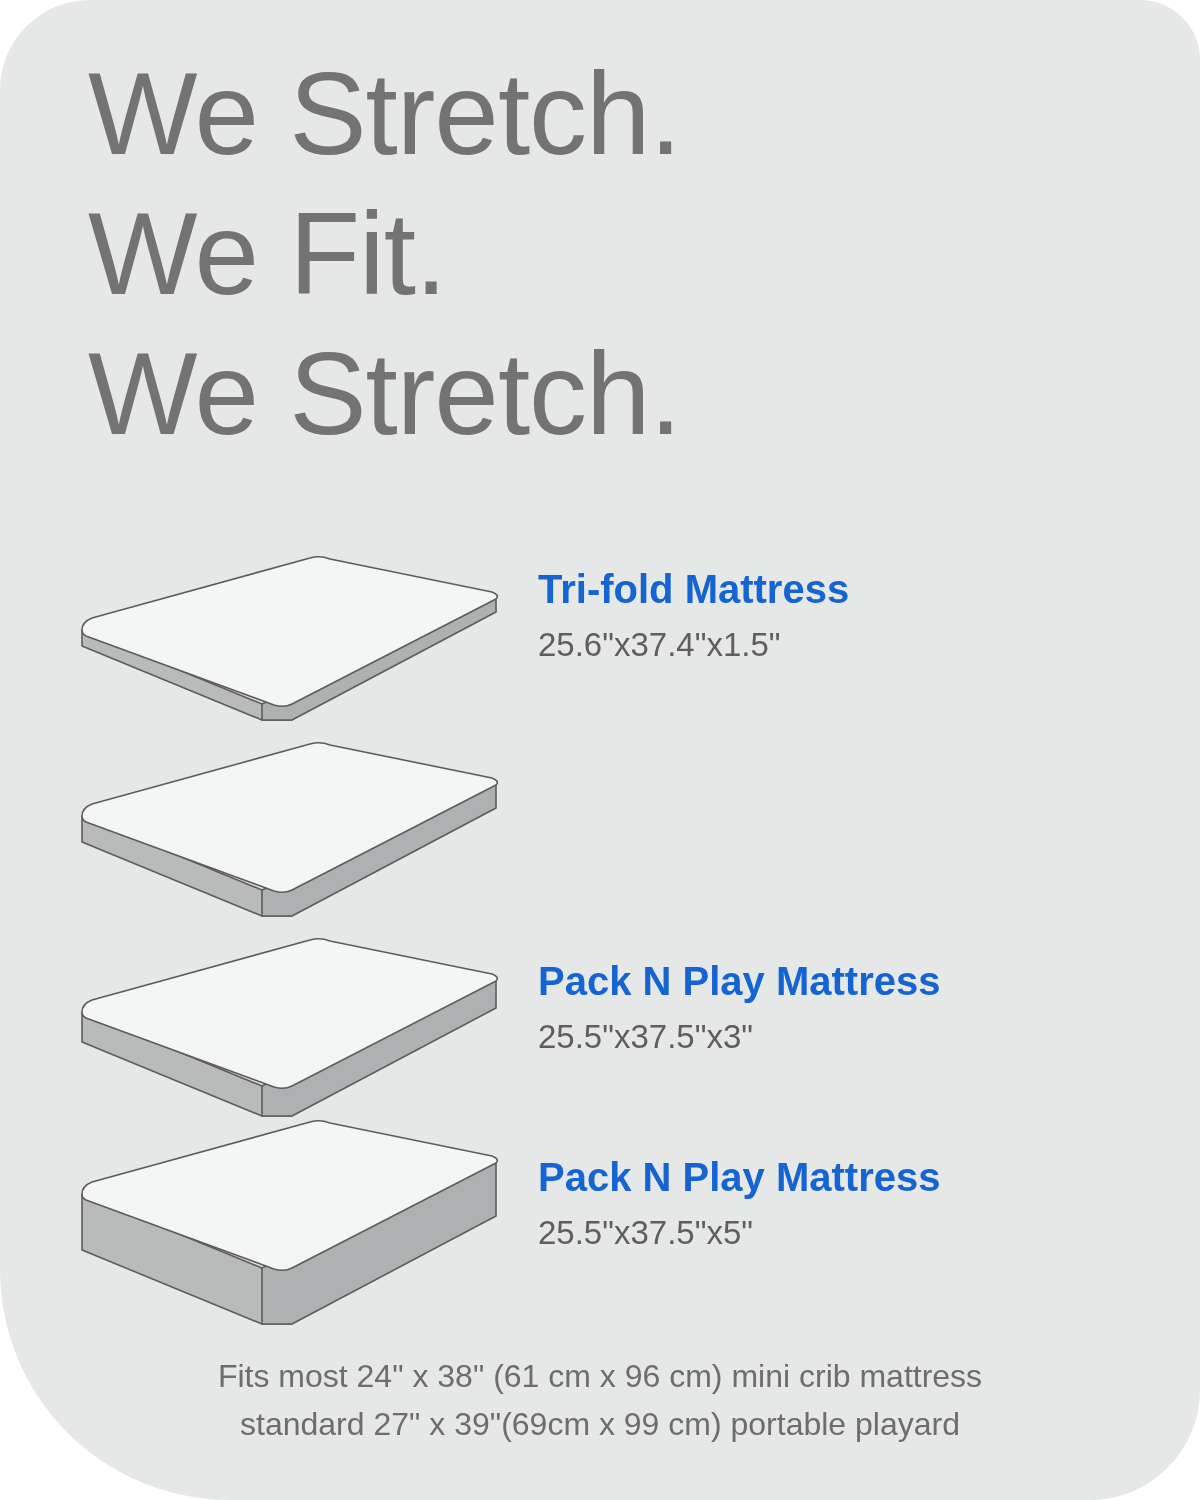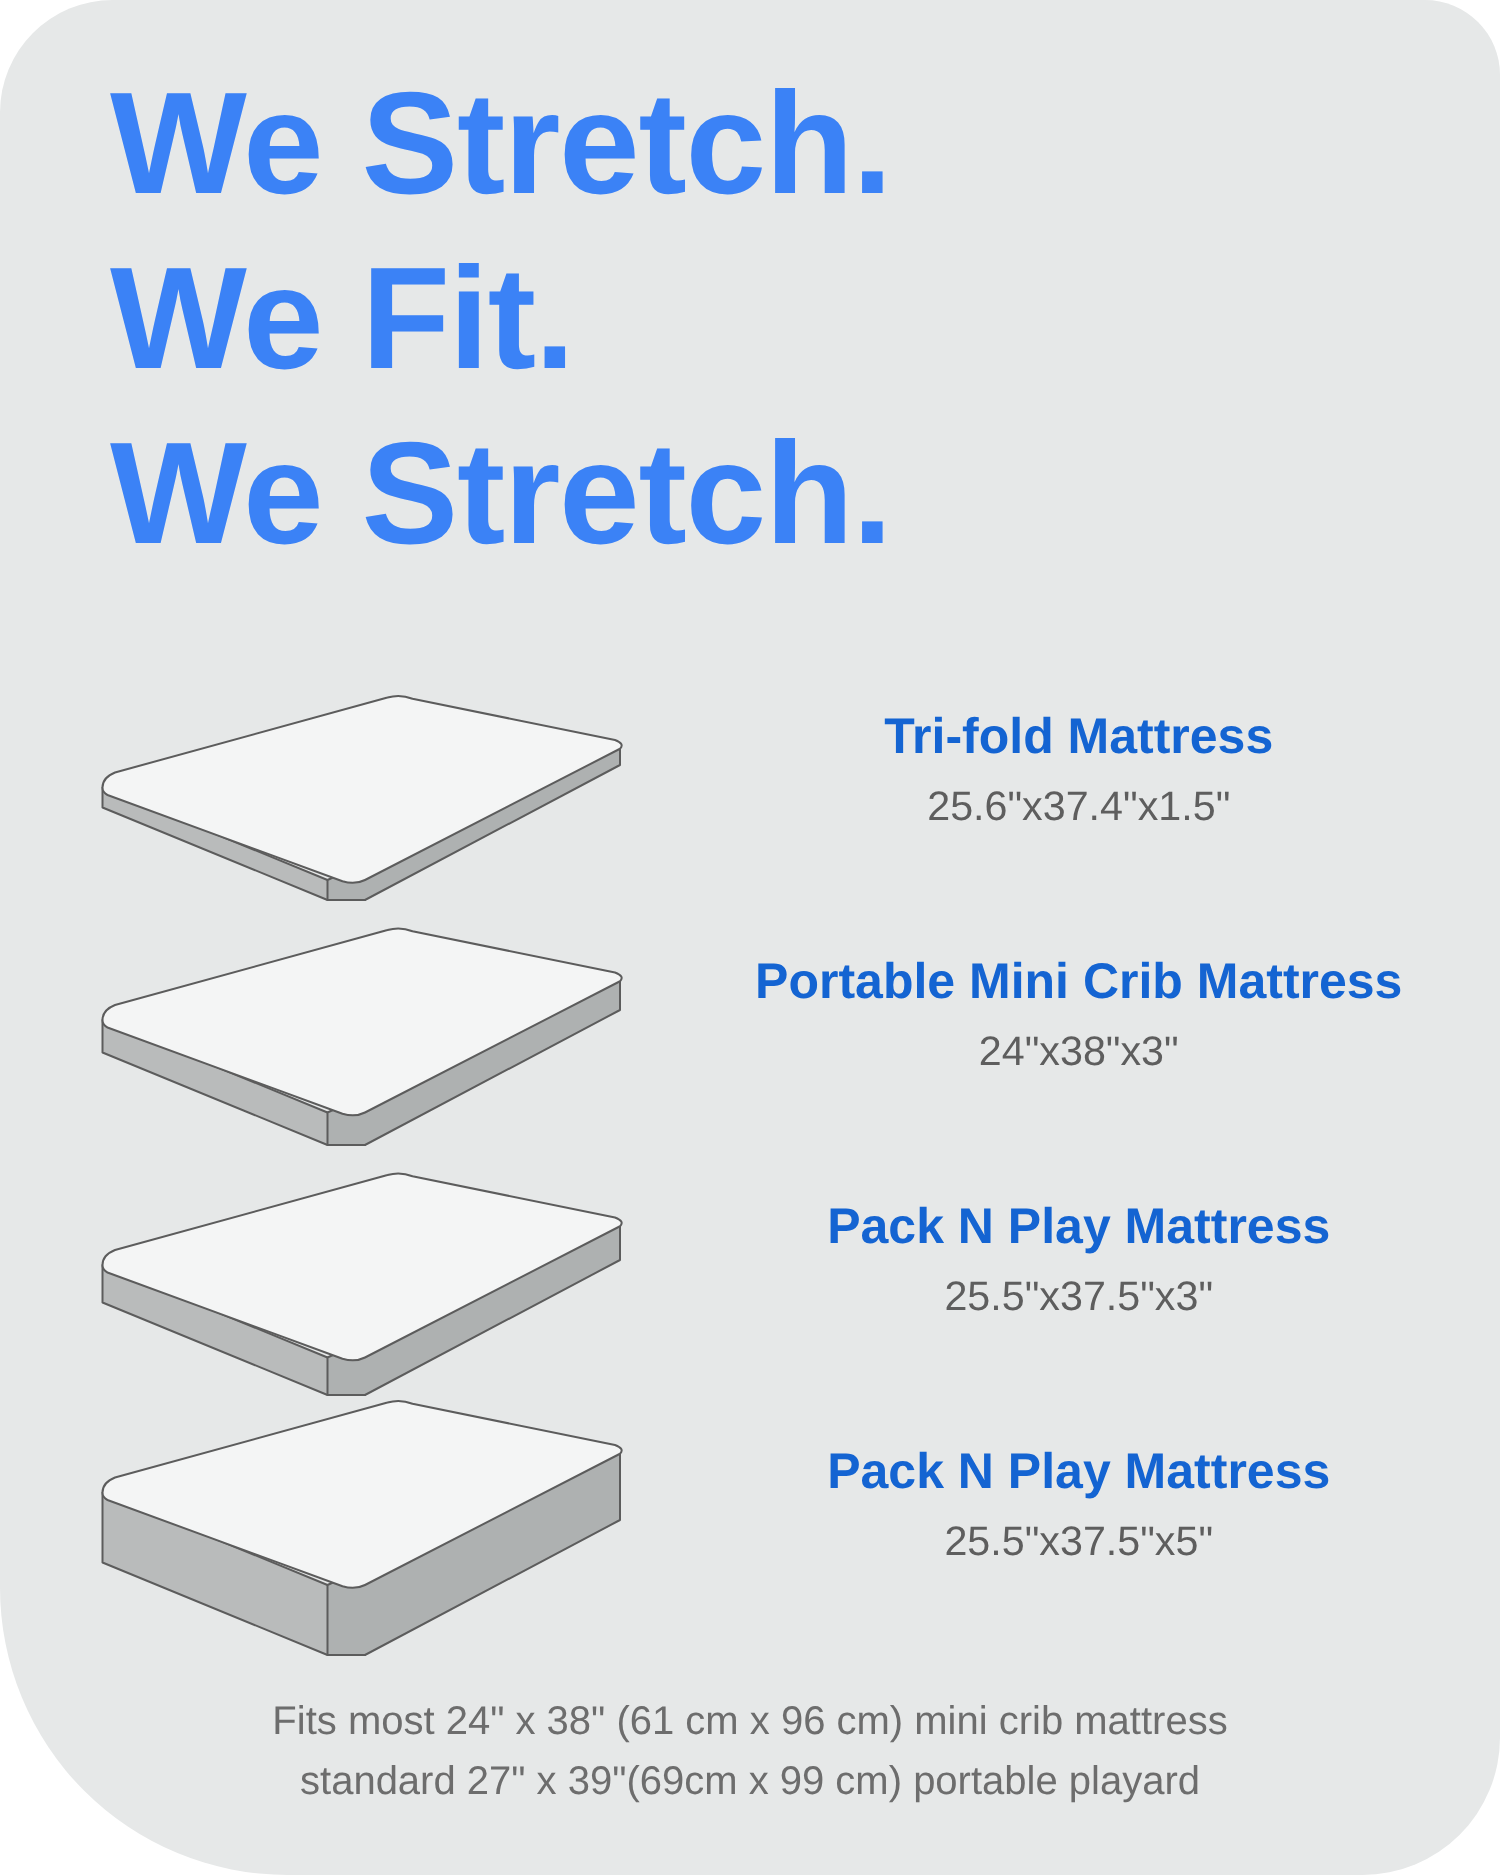--- a/index.html
+++ b/index.html
@@ -39,22 +39,22 @@
   .headline {
     position: absolute;
     left: 88px;
     top: 44px;
     width: 1000px;
   }
   .headline-line {
     display: block;
     font-size: 116px;
     line-height: 140px;
-    font-weight: bold;
-    color: #3b82f6;
+    font-weight: normal;
+    color: #737373;
     letter-spacing: -1px;
     white-space: nowrap;
   }
 
   
   .rows {
     position: absolute;
     left: 0;
     top: 524px;
     width: 1200px;
@@ -76,21 +76,20 @@
     width: 460px;
     height: 200px;
     overflow: visible;
   }
   .row-text {
     position: absolute;
     left: 538px;
     top: 0;
     width: 650px;
     height: 200px;
-    text-align: center;
   }
   .product-title {
     font-size: 40px;
     font-weight: bold;
     color: #1464d2;
     line-height: 46px;
     white-space: nowrap;
   }
   .product-dims {
     margin-top: 14px;
@@ -159,24 +158,20 @@
     </div>
 
     <div class="row row-2">
       <div class="row-art">
         <svg viewBox="0 0 460 200" xmlns="http://www.w3.org/2000/svg">
           <path d="M 20 78 L 20 104 L 200 178 L 230 178 L 230 152 L 200 152 Z" fill="#b9bbbb" stroke="#5c5c5c" stroke-width="1.6" stroke-linejoin="round"></path>
           <path d="M 200 152 L 200 178 L 230 178 L 434 70 L 434 44 Z" fill="#aeb1b1" stroke="#5c5c5c" stroke-width="1.6" stroke-linejoin="round"></path>
           <path d="M 20 78 Q 20 70 30 66 L 248 6 Q 258 3 268 7 L 430 40 Q 438 43 434 47 L 230 152 Q 222 156 212 153 L 24 84 Q 20 82 20 78 Z" fill="#f4f5f5" stroke="#5c5c5c" stroke-width="1.6" stroke-linejoin="round"></path>
         </svg>
       </div>
-      <div class="row-text">
-        <div class="product-title">Portable Mini Crib Mattress</div>
-        <div class="product-dims">24"x38"x3"</div>
-      </div>
     </div>
 
     <div class="row row-3">
       <div class="row-art">
         <svg viewBox="0 0 460 200" xmlns="http://www.w3.org/2000/svg">
           <path d="M 20 78 L 20 108 L 200 182 L 230 182 L 230 152 L 200 152 Z" fill="#b9bbbb" stroke="#5c5c5c" stroke-width="1.6" stroke-linejoin="round"></path>
           <path d="M 200 152 L 200 182 L 230 182 L 434 74 L 434 44 Z" fill="#aeb1b1" stroke="#5c5c5c" stroke-width="1.6" stroke-linejoin="round"></path>
           <path d="M 20 78 Q 20 70 30 66 L 248 6 Q 258 3 268 7 L 430 40 Q 438 43 434 47 L 230 152 Q 222 156 212 153 L 24 84 Q 20 82 20 78 Z" fill="#f4f5f5" stroke="#5c5c5c" stroke-width="1.6" stroke-linejoin="round"></path>
         </svg>
       </div>

